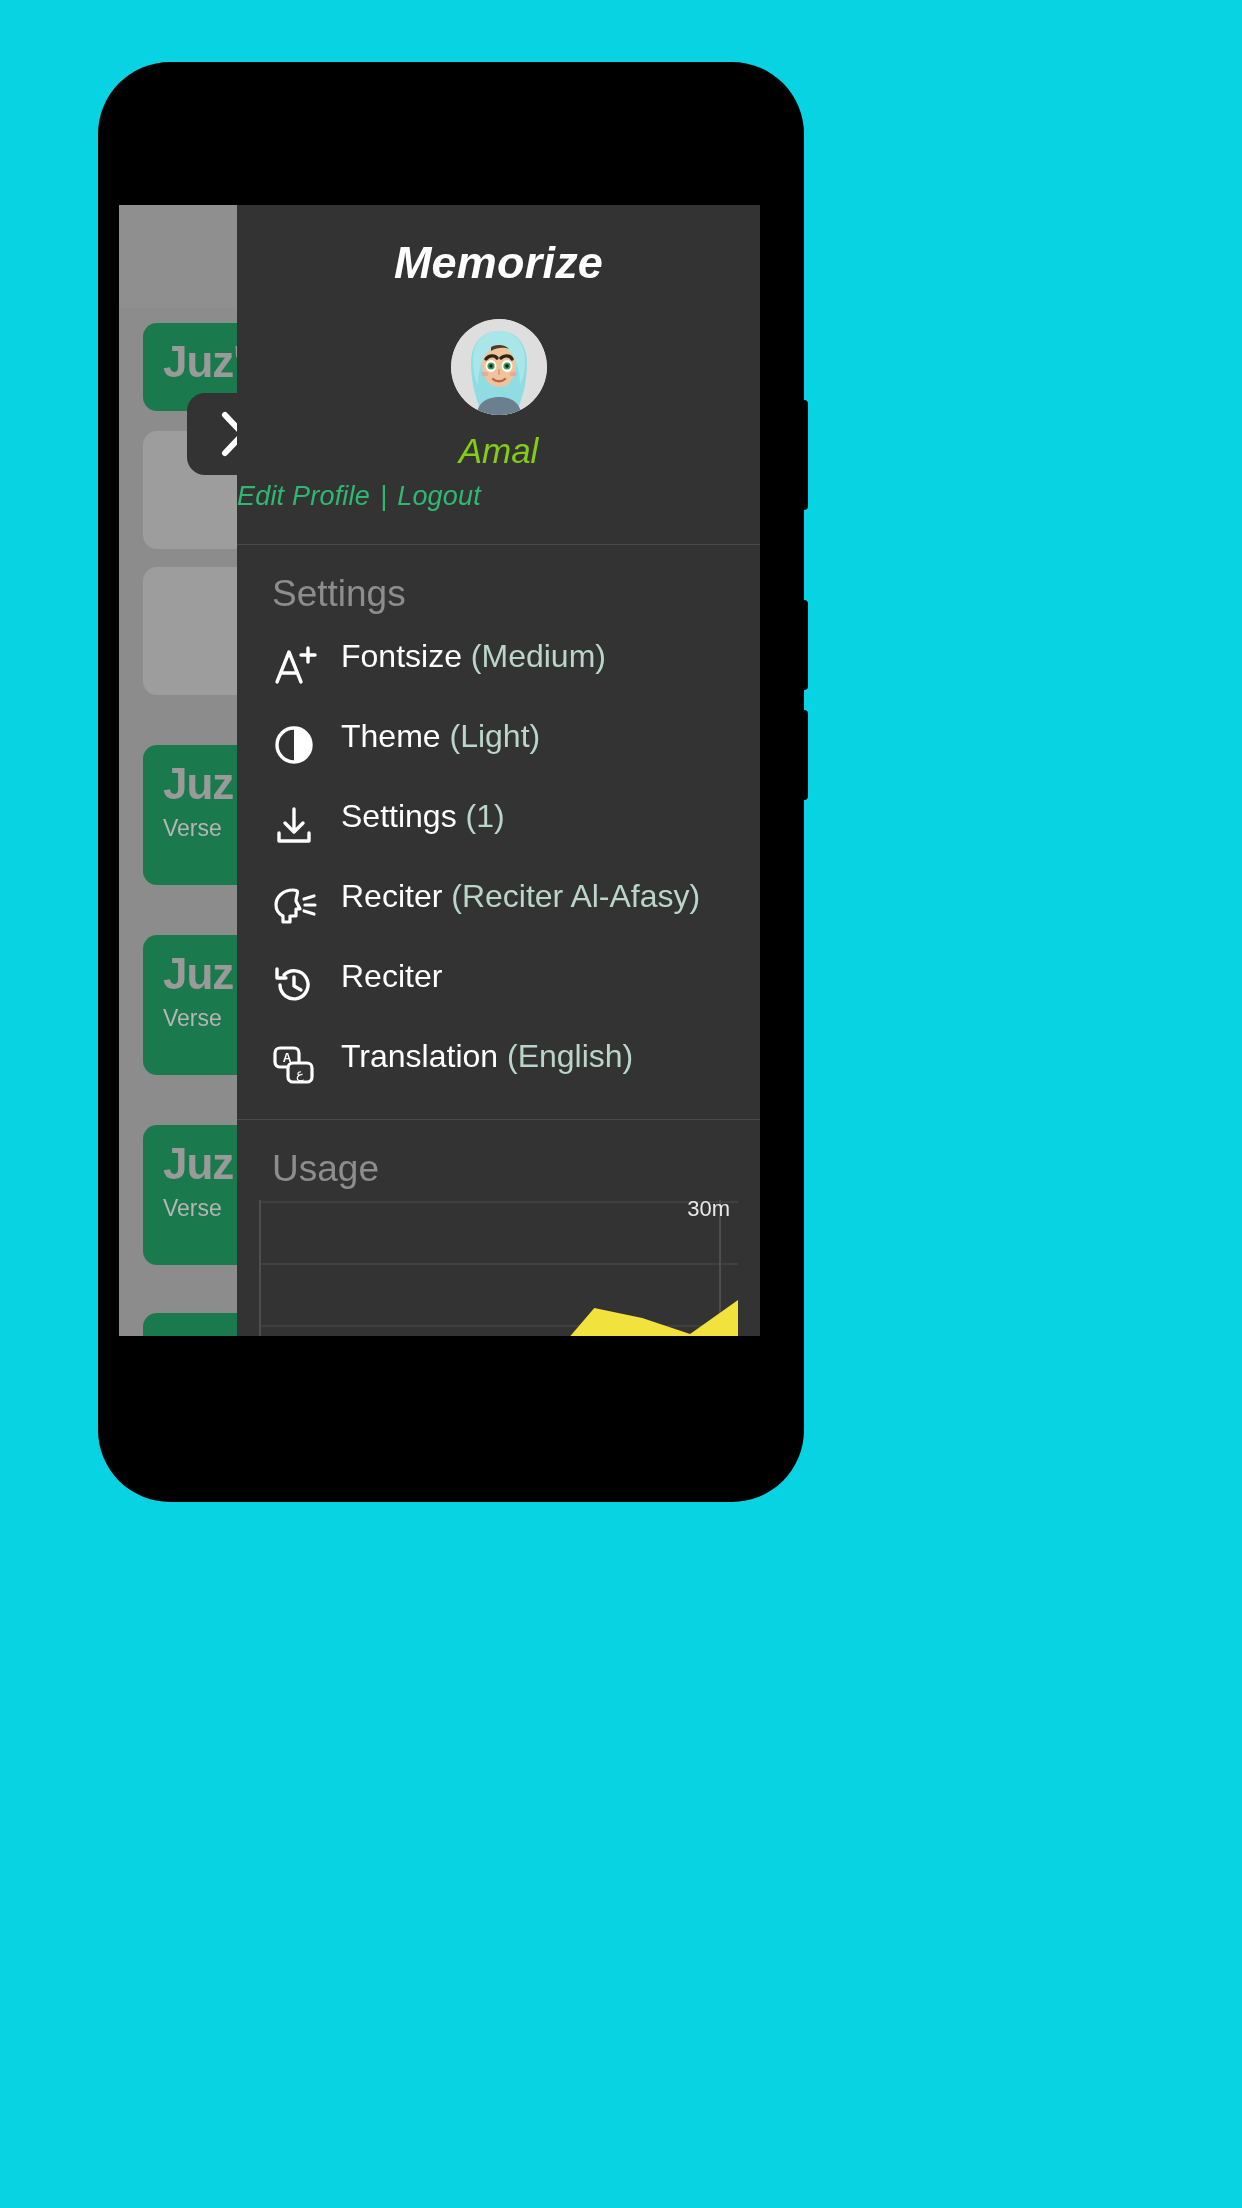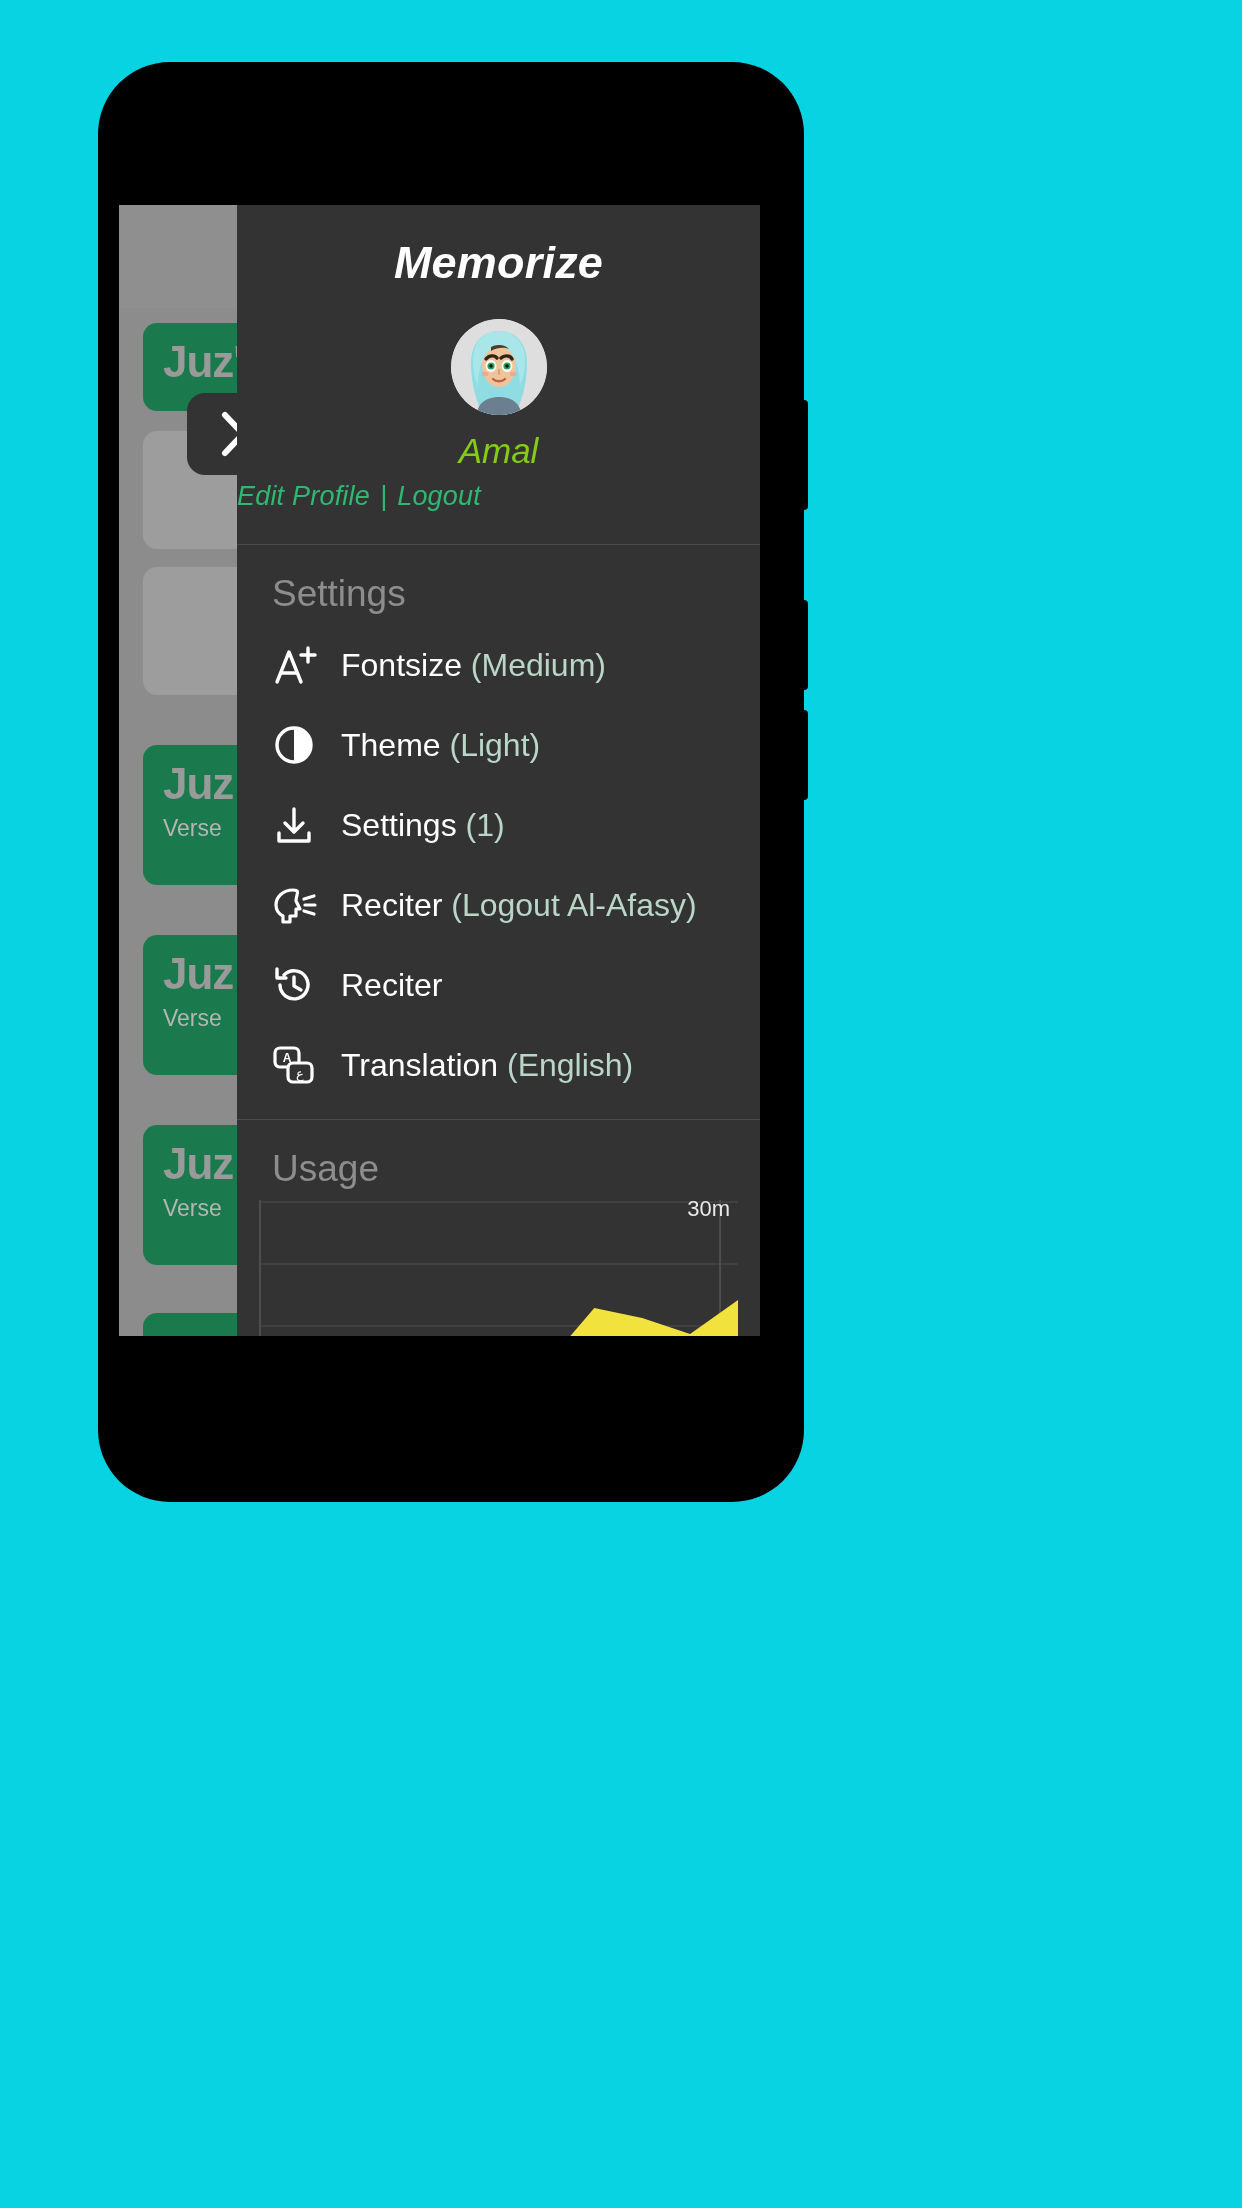--- a/index.html
+++ b/index.html
@@ -80,21 +80,21 @@
   .links a { color: #2fb872; text-decoration: none; }
 
   .divider { height: 1px; background: #4a4a4a; margin-top: 32px; }
 
   .section-label {
     color: #8d8d8d; font-size: 37px;
     padding: 28px 0 10px 35px;
   }
 
   .menu-item {
-    display: flex; align-items: center;
+    display: flex; 
     padding: 13px 0 13px 30px;
     min-height: 60px;
   }
   .menu-icon {
     width: 54px; height: 54px; flex: 0 0 54px;
     display: flex; align-items: center; justify-content: center;
     color: #ffffff; margin-right: 20px;
   }
   .menu-icon svg { display: block; }
   .menu-label {
@@ -262,21 +262,21 @@
         <div class="menu-item">
           <span class="menu-icon">
             <svg width="46" height="44" viewBox="0 0 46 44" fill="none">
               <path d="M22 7 C12 7 5 14 5 22 C5 27 8 31 12 33 L12 39 L19 39 L19 33 L25 33 L25 26 L29 26 L25 18 C25 11 30 7 22 7 Z" stroke="#fff" stroke-width="3.2" stroke-linejoin="round" fill="none"></path>
               <path d="M33 16 L43 13" stroke="#fff" stroke-width="3.2" stroke-linecap="round"></path>
               <path d="M34 22 L44 22" stroke="#fff" stroke-width="3.2" stroke-linecap="round"></path>
               <path d="M33 28 L43 31" stroke="#fff" stroke-width="3.2" stroke-linecap="round"></path>
             </svg>
           </span>
           <span class="menu-label"><span>Reciter</span>
-            <span class="menu-value">(Logout Al-Afasy)</span>
+            <span class="menu-value">(Reciter Al-Afasy)</span>
           </span>
         </div>
 
         <div class="menu-item">
           <span class="menu-icon">
             <svg width="44" height="44" viewBox="0 0 44 44" fill="none">
               <path d="M8 22 A14 14 0 1 0 12 12" stroke="#fff" stroke-width="3.4" fill="none" stroke-linecap="round"></path>
               <path d="M5 6 L5 15 L14 15" stroke="#fff" stroke-width="3.4" fill="none" stroke-linecap="round" stroke-linejoin="round"></path>
               <path d="M22 14 L22 23 L29 27" stroke="#fff" stroke-width="3.4" fill="none" stroke-linecap="round" stroke-linejoin="round"></path>
             </svg>

